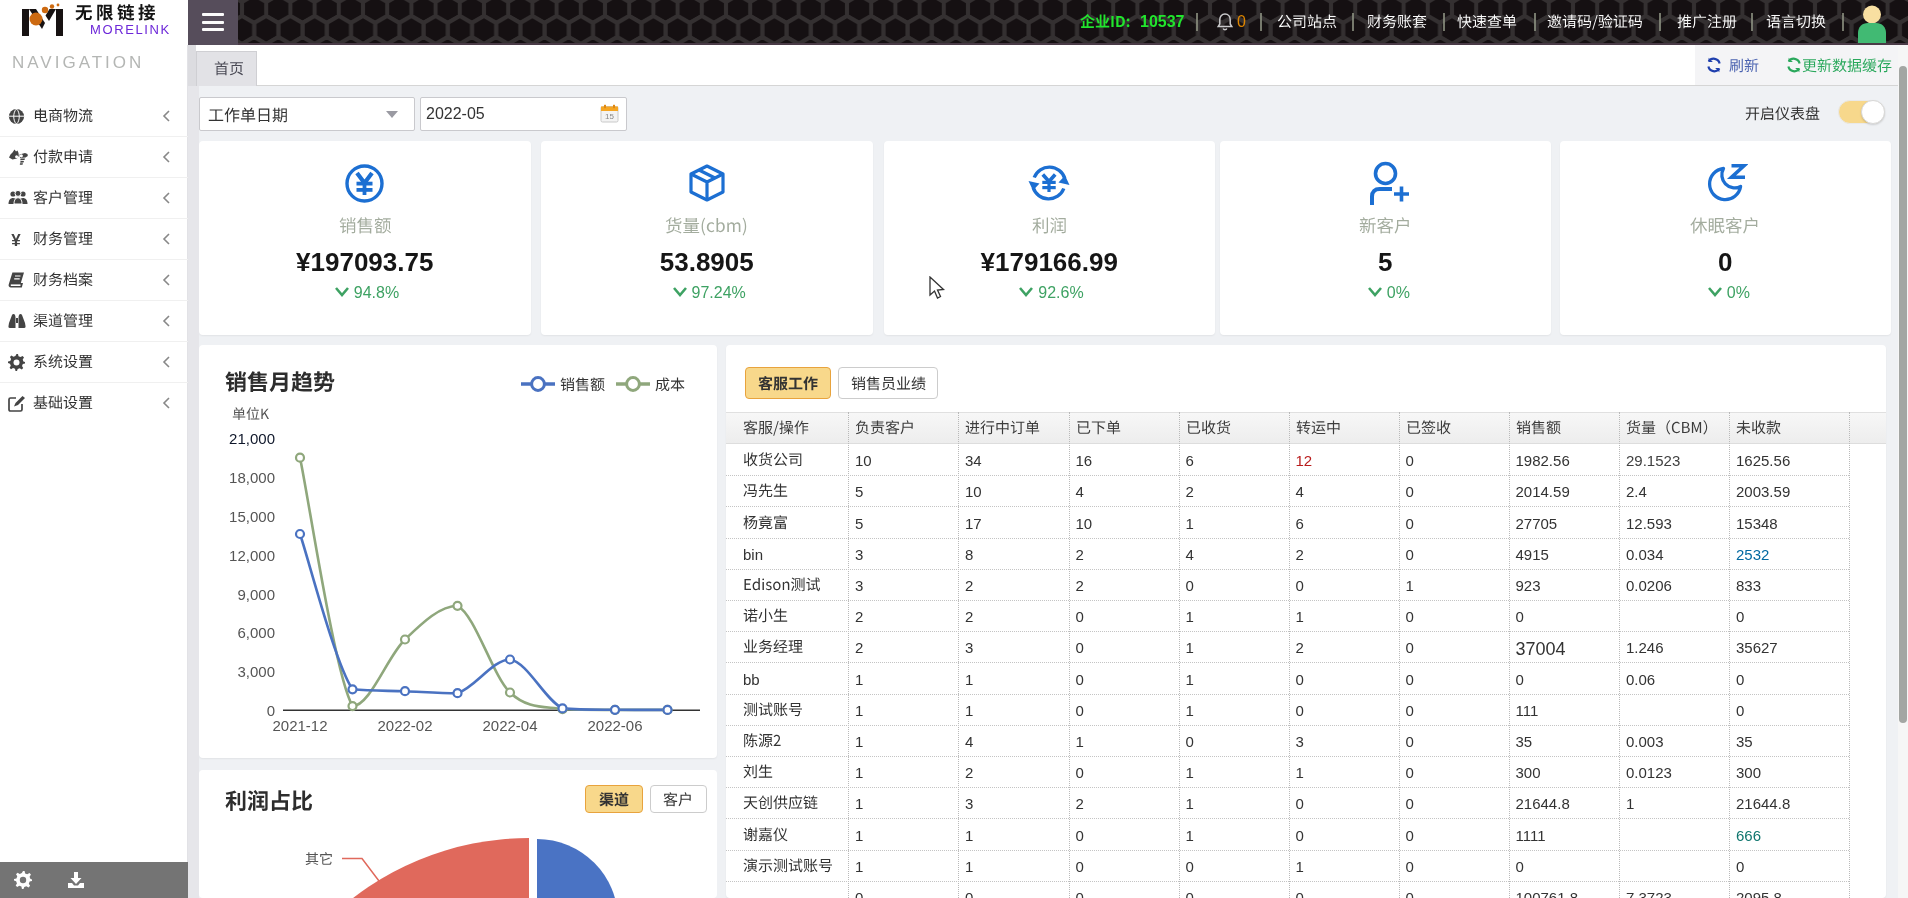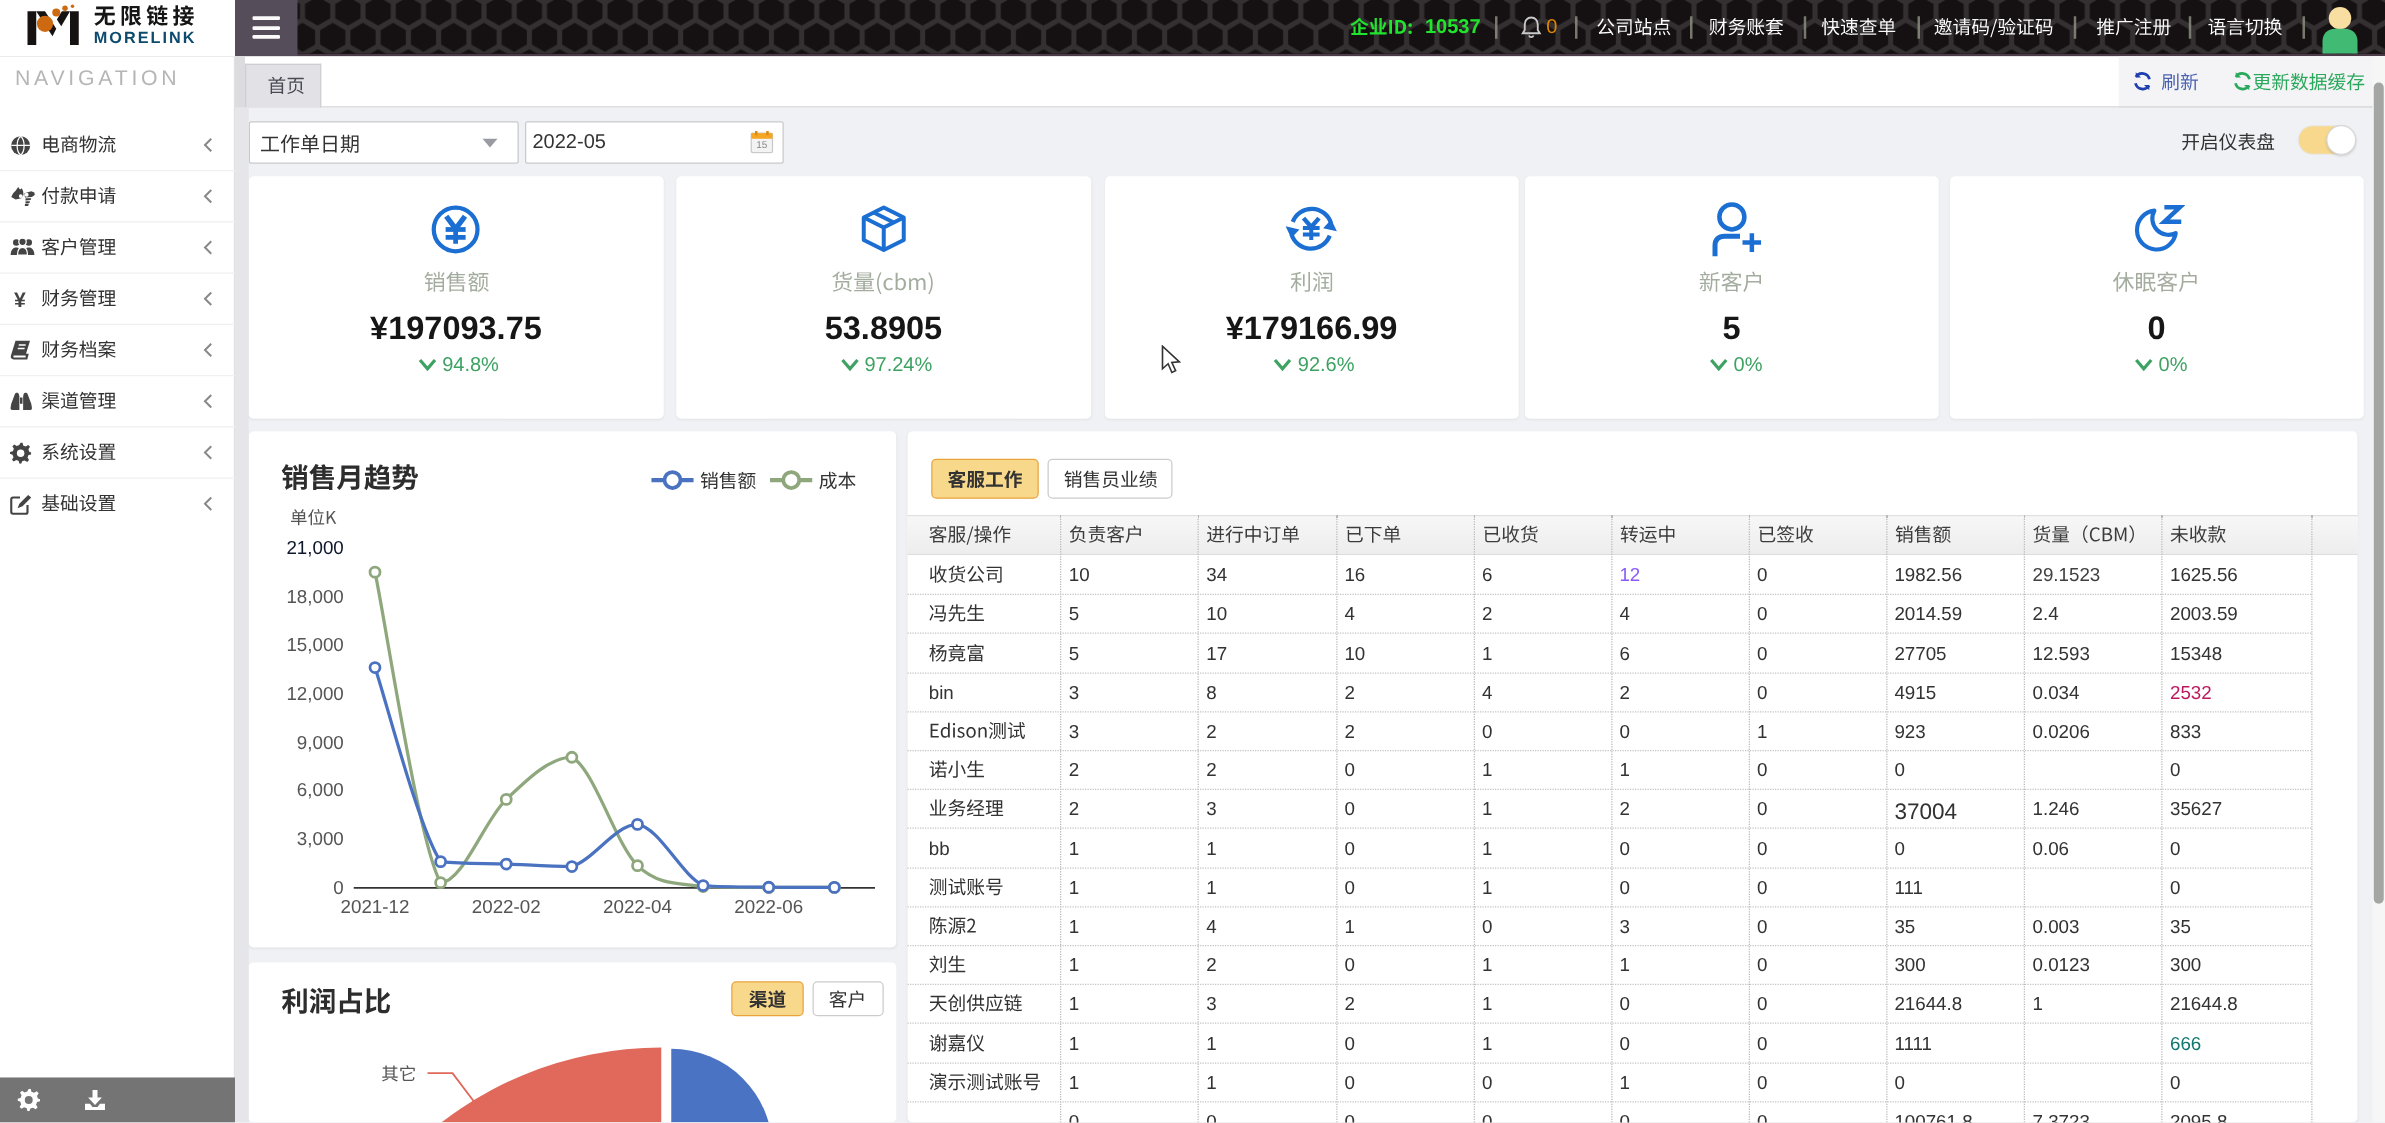--- a/index.html
+++ b/index.html
@@ -33,21 +33,21 @@
 <path d="M9 6 L16 6 L25 20 L22 26 Z" fill="#171212"></path>
 <path d="M36 6 L29.5 6 L25.5 12.5 L29 18 Z" fill="#171212"></path>
 <circle cx="16" cy="16" r="6.5" fill="#cd6a11"></circle>
 <circle cx="25" cy="7" r="3.2" fill="#cd6a11"></circle>
 <circle cx="32" cy="3.5" r="2.2" fill="#cd6a11"></circle>
 <circle cx="38" cy="2" r="1.4" fill="#cd6a11"></circle>
 </svg>
 <svg style="position:absolute;left:75.0px;top:19.0px;overflow:visible" width="1" height="1">
     <path d="M1.9 -13.8V-11.7H7.4C7.3 -10.7 7.3 -9.7 7.1 -8.8H0.8V-6.7H6.8C6 -4 4.4 -1.7 0.5 -0.2C1.1 0.2 1.6 1 1.9 1.5C6.1 -0.2 8 -3 8.8 -6.2V-1.7C8.8 0.5 9.4 1.1 11.6 1.1C12 1.1 13.8 1.1 14.2 1.1C16.1 1.1 16.7 0.3 17 -2.7C16.4 -2.8 15.4 -3.2 15 -3.5C14.9 -1.3 14.8 -0.9 14 -0.9C13.6 -0.9 12.2 -0.9 11.9 -0.9C11.1 -0.9 11 -1 11 -1.7V-6.7H16.8V-8.8H9.3C9.4 -9.7 9.5 -10.7 9.5 -11.7H15.8V-13.8Z M22.3 -14.2V1.5H24.2V-12.3H25.9C25.6 -11.2 25.2 -9.7 24.9 -8.7C25.9 -7.4 26.1 -6.3 26.1 -5.5C26.1 -5 26 -4.6 25.8 -4.4C25.7 -4.3 25.5 -4.3 25.3 -4.3C25.1 -4.3 24.9 -4.3 24.6 -4.3C24.9 -3.8 25 -3 25 -2.5C25.4 -2.5 25.8 -2.5 26.2 -2.5C26.5 -2.6 26.9 -2.7 27.2 -2.9C27.7 -3.3 27.9 -4.1 27.9 -5.2C27.9 -6.3 27.7 -7.5 26.7 -8.9C27.2 -10.2 27.7 -12 28.2 -13.5L26.8 -14.3L26.5 -14.2ZM34.6 -9.3V-7.9H30.7V-9.3ZM34.6 -11H30.7V-12.4H34.6ZM28.8 1.6C29.2 1.3 29.9 1.1 33.3 0.2C33.2 -0.2 33.2 -1.1 33.2 -1.7L30.7 -1.2V-6.1H31.8C32.6 -2.6 34.1 0.1 36.7 1.5C37 0.9 37.6 0.1 38.1 -0.3C36.9 -0.8 36 -1.6 35.2 -2.7C36 -3.2 36.9 -3.8 37.7 -4.4L36.3 -5.9C35.8 -5.4 35 -4.7 34.3 -4.2C34 -4.8 33.8 -5.4 33.6 -6.1H36.7V-14.2H28.7V-1.6C28.7 -0.7 28.2 -0.3 27.9 0C28.2 0.3 28.6 1.2 28.8 1.6Z M48 -13.9C48.4 -12.8 48.9 -11.3 49.1 -10.4L50.9 -11C50.7 -11.9 50.2 -13.4 49.8 -14.5ZM42.8 -6.2V-4.5H44.4V-1.8C44.4 -0.9 43.9 -0.2 43.6 0.1C43.9 0.4 44.4 1.1 44.6 1.5C44.9 1.1 45.3 0.6 48.1 -1.4C47.9 -1.8 47.7 -2.5 47.5 -3L46.3 -2.1V-4.5H48V-6.2H46.3V-8.1H47.6V-9.9H44C44.3 -10.3 44.5 -10.8 44.8 -11.4H48V-13.2H45.5C45.7 -13.6 45.8 -13.9 45.9 -14.4L44.2 -14.8C43.8 -13.3 43.1 -11.8 42.3 -10.8C42.6 -10.3 43.1 -9.3 43.2 -8.9L43.5 -9.2V-8.1H44.4V-6.2ZM51.4 -5.4V-3.6H54.5V-1.2H56.3V-3.6H58.8V-5.4H56.3V-7H58.5V-8.7H56.3V-10.6H54.5V-8.7H53.3C53.6 -9.5 54 -10.3 54.3 -11.2H58.9V-12.9H54.9C55 -13.5 55.2 -14 55.3 -14.6L53.4 -14.9C53.3 -14.3 53.1 -13.6 53 -12.9H51.2V-11.2H52.5C52.3 -10.4 52.1 -9.9 52 -9.6C51.7 -9 51.4 -8.6 51.1 -8.5C51.3 -8 51.6 -7.1 51.7 -6.7C51.9 -6.9 52.5 -7 53.1 -7H54.5V-5.4ZM50.9 -9.1H47.8V-7.2H49V-1.8C48.4 -1.5 47.8 -1 47.2 -0.4L48.5 1.6C49.1 0.7 49.8 -0.4 50.2 -0.4C50.5 -0.4 51 0.1 51.7 0.5C52.6 1 53.7 1.3 55.2 1.3C56.2 1.3 57.8 1.2 58.7 1.2C58.7 0.6 59 -0.4 59.2 -0.9C58 -0.8 56.2 -0.7 55.2 -0.7C53.8 -0.7 52.8 -0.8 51.9 -1.3C51.5 -1.6 51.2 -1.8 50.9 -2Z M65.4 -14.9V-11.6H63.6V-9.6H65.4V-6.5C64.7 -6.3 63.9 -6.1 63.4 -6L63.8 -4L65.4 -4.4V-0.8C65.4 -0.5 65.4 -0.5 65.2 -0.5C64.9 -0.5 64.3 -0.5 63.7 -0.5C64 0.1 64.2 0.9 64.3 1.5C65.4 1.5 66.1 1.4 66.7 1.1C67.2 0.7 67.4 0.2 67.4 -0.8V-5L68.9 -5.5L68.6 -7.4L67.4 -7V-9.6H68.8V-11.6H67.4V-14.9ZM72.6 -11.5H76C75.8 -10.8 75.3 -9.9 74.9 -9.3H72.6L73.6 -9.7C73.4 -10.2 73 -10.9 72.6 -11.5ZM72.8 -14.4C73 -14.1 73.2 -13.7 73.4 -13.3H69.7V-11.5H72.1L70.9 -11.1C71.2 -10.5 71.6 -9.8 71.8 -9.3H69.2V-7.5H72.9C72.7 -7 72.4 -6.5 72.1 -6H68.9V-4.2H71.1C70.6 -3.5 70.2 -2.8 69.8 -2.2C70.8 -1.9 71.9 -1.5 73 -1.1C71.9 -0.6 70.4 -0.4 68.6 -0.2C68.9 0.2 69.3 1 69.4 1.5C71.9 1.2 73.8 0.7 75.1 -0.1C76.4 0.5 77.5 1.1 78.3 1.6L79.6 0C78.8 -0.5 77.8 -1 76.7 -1.5C77.3 -2.2 77.7 -3.1 78 -4.2H80V-6H74.3C74.5 -6.4 74.7 -6.8 74.8 -7.2L73.4 -7.5H79.8V-9.3H76.9C77.3 -9.8 77.6 -10.5 78 -11.1L76.5 -11.5H79.4V-13.3H75.6C75.4 -13.8 75.1 -14.3 74.8 -14.7ZM76 -4.2C75.7 -3.4 75.3 -2.8 74.8 -2.3C74.1 -2.6 73.3 -2.8 72.6 -3.1L73.3 -4.2Z" fill="#151515"></path>
   </svg>
-<div style="position:absolute;left:75px;top:22px;font-size:13px;font-weight:bold;letter-spacing:1.6px;color:#0c4a6e">MORELINK</div>
+<div style="position:absolute;left:90px;top:22px;font-size:13px;font-weight:normal;letter-spacing:1.6px;color:#6d28d9">MORELINK</div>
 <svg style="position:absolute;left:1080.0px;top:27.0px;overflow:visible" width="1" height="1">
     <path d="M2.8 -5.9V-0.7H1.1V0.9H13.9V-0.7H8.5V-3.7H12.6V-5.3H8.5V-8.4H6.6V-0.7H4.5V-5.9ZM7.2 -12.9C5.7 -10.6 3 -8.8 0.3 -7.8C0.7 -7.4 1.2 -6.7 1.5 -6.3C3.7 -7.2 5.8 -8.7 7.5 -10.4C9.6 -8.2 11.5 -7.2 13.6 -6.3C13.8 -6.8 14.3 -7.4 14.8 -7.8C12.6 -8.6 10.5 -9.6 8.5 -11.7L8.9 -12.1Z M16 -9.1C16.6 -7.2 17.4 -4.8 17.8 -3.4L19.6 -4C19.2 -5.4 18.3 -7.8 17.6 -9.6ZM27.5 -9.5C27 -7.8 26.1 -5.7 25.4 -4.2V-12.6H23.5V-1.2H21.5V-12.6H19.7V-1.2H15.8V0.6H29.3V-1.2H25.4V-4L26.7 -3.3C27.5 -4.7 28.5 -6.9 29.1 -8.8Z M31.4 0H33.6V-11.1H31.4Z M36.3 0H39.5C42.8 0 44.9 -1.9 44.9 -5.6C44.9 -9.3 42.8 -11.1 39.4 -11.1H36.3ZM38.5 -1.8V-9.3H39.2C41.3 -9.3 42.6 -8.3 42.6 -5.6C42.6 -2.9 41.3 -1.8 39.2 -1.8Z M48.1 -5.5C48.9 -5.5 49.5 -6.1 49.5 -6.9C49.5 -7.7 48.9 -8.4 48.1 -8.4C47.3 -8.4 46.7 -7.7 46.7 -6.9C46.7 -6.1 47.3 -5.5 48.1 -5.5ZM48.1 0.2C48.9 0.2 49.5 -0.4 49.5 -1.2C49.5 -2.1 48.9 -2.7 48.1 -2.7C47.3 -2.7 46.7 -2.1 46.7 -1.2C46.7 -0.4 47.3 0.2 48.1 0.2Z" fill="#21e52d"></path>
   </svg>
 <div style="position:absolute;left:1140px;top:13px;font-size:16px;font-weight:bold;color:#21e52d">10537</div>
 <svg style="position:absolute;left:1216px;top:12px" width="18" height="20" viewBox="0 0 18 20">
 <path d="M9 2 C5.7 2 3.8 4.6 3.8 7.5 L3.8 12 L2.2 14.6 L15.8 14.6 L14.2 12 L14.2 7.5 C14.2 4.6 12.3 2 9 2 Z" fill="none" stroke="#c9c9cb" stroke-width="1.5"></path>
 <path d="M7.2 16.4 a1.9 1.9 0 0 0 3.6 0" fill="none" stroke="#c9c9cb" stroke-width="1.5"></path>
 </svg>
 <div style="position:absolute;left:1237px;top:13px;font-size:16px;color:#dd8500">0</div>
 <div style="position:absolute;left:1196px;top:13px;width:2px;height:18px;background:#8e9383;opacity:.8"></div>
@@ -329,21 +329,21 @@
 <div style="position:absolute;left:1729.1px;top:412px;width:1px;height:486px;border-left:1px dotted #b9b9b9"></div>
 <div style="position:absolute;left:1848.7px;top:412px;width:1px;height:486px;border-left:1px dotted #b9b9b9"></div>
 <div style="position:absolute;left:726px;top:475.2px;width:1123px;height:1px;border-top:1px dotted #c4c4c4"></div>
 <svg style="position:absolute;left:743.0px;top:465.1px;overflow:visible" width="1" height="1">
     <path d="M8.8 -8.6H12.1C11.8 -6.7 11.3 -5.1 10.5 -3.7C9.8 -5.1 9.2 -6.7 8.7 -8.4ZM8.7 -12.6C8.2 -10 7.4 -7.5 6.1 -6C6.4 -5.8 6.8 -5.3 6.9 -5.1C7.4 -5.6 7.8 -6.3 8.1 -7C8.6 -5.4 9.2 -4 9.9 -2.7C9.1 -1.4 7.9 -0.4 6.4 0.3C6.6 0.5 7 1 7.1 1.2C8.5 0.4 9.7 -0.5 10.6 -1.7C11.4 -0.5 12.4 0.5 13.7 1.1C13.8 0.9 14.2 0.4 14.5 0.2C13.2 -0.4 12.1 -1.4 11.2 -2.7C12.2 -4.3 12.8 -6.2 13.2 -8.6H14.3V-9.7H9.2C9.4 -10.5 9.6 -11.5 9.8 -12.4ZM1.4 -1.5C1.7 -1.7 2.1 -1.9 4.9 -3V1.2H6V-12.4H4.9V-4L2.5 -3.3V-10.9H1.4V-3.6C1.4 -3 1.1 -2.7 0.9 -2.5C1.1 -2.3 1.3 -1.8 1.4 -1.5Z M21.9 -4.6V-3.3C21.9 -2.2 21.4 -0.7 15.9 0.3C16.2 0.5 16.5 0.9 16.6 1.2C22.4 0 23.1 -1.8 23.1 -3.3V-4.6ZM22.9 -1C24.8 -0.4 27.2 0.5 28.5 1.2L29.1 0.3C27.8 -0.4 25.4 -1.3 23.5 -1.8ZM17.9 -6.3V-1.5H19V-5.2H26.2V-1.6H27.3V-6.3ZM22.8 -12.5V-10.3C22.1 -10.1 21.3 -10 20.6 -9.8C20.7 -9.6 20.9 -9.2 20.9 -9L22.8 -9.4V-8.6C22.8 -7.5 23.2 -7.2 24.7 -7.2C25 -7.2 27.1 -7.2 27.5 -7.2C28.7 -7.2 29 -7.6 29.2 -9.3C28.9 -9.3 28.4 -9.5 28.2 -9.7C28.1 -8.3 28 -8.1 27.4 -8.1C26.9 -8.1 25.2 -8.1 24.8 -8.1C24.1 -8.1 24 -8.2 24 -8.6V-9.7C25.8 -10.1 27.6 -10.7 28.8 -11.3L28.1 -12.1C27.1 -11.5 25.6 -11 24 -10.6V-12.5ZM19.9 -12.7C18.9 -11.4 17.2 -10.1 15.6 -9.4C15.8 -9.2 16.2 -8.8 16.4 -8.6C17.1 -8.9 17.7 -9.4 18.4 -9.9V-6.9H19.5V-10.8C20.1 -11.3 20.6 -11.8 21 -12.3Z M34.9 -12.2C34 -9.9 32.5 -7.8 30.8 -6.4C31.1 -6.2 31.6 -5.8 31.8 -5.6C33.5 -7.1 35.1 -9.4 36.1 -11.8ZM40 -12.3 38.9 -11.8C40 -9.6 41.9 -7 43.5 -5.6C43.7 -5.9 44.2 -6.3 44.5 -6.6C42.9 -7.8 41 -10.2 40 -12.3ZM32.4 0.2C33 0 33.8 -0.1 41.7 -0.6C42.1 0 42.5 0.6 42.7 1.1L43.8 0.5C43.1 -0.9 41.5 -3 40.2 -4.6L39.2 -4.1C39.8 -3.4 40.4 -2.5 41 -1.6L34 -1.2C35.5 -3 37 -5.2 38.2 -7.5L37 -8C35.8 -5.5 33.9 -2.9 33.3 -2.2C32.8 -1.5 32.4 -1.1 32 -1C32.1 -0.6 32.4 0 32.4 0.2Z M46.4 -9V-8H55.5V-9ZM46.3 -11.6V-10.6H57.2V-0.5C57.2 -0.2 57.1 -0.1 56.8 -0.1C56.5 -0.1 55.5 -0.1 54.4 -0.1C54.6 0.2 54.8 0.8 54.8 1.1C56.2 1.1 57.1 1.1 57.6 0.9C58.2 0.7 58.3 0.3 58.3 -0.5V-11.6ZM48.5 -5.4H53.3V-2.5H48.5ZM47.4 -6.4V-0.4H48.5V-1.6H54.4V-6.4Z" fill="#333"></path>
   </svg>
 <div style="position:absolute;left:855px;top:452.1px;font-size:15px;color:#333">10</div>
 <div style="position:absolute;left:965px;top:452.1px;font-size:15px;color:#333">34</div>
 <div style="position:absolute;left:1075.5px;top:452.1px;font-size:15px;color:#333">16</div>
 <div style="position:absolute;left:1185.5px;top:452.1px;font-size:15px;color:#333">6</div>
-<div style="position:absolute;left:1295.5px;top:452.1px;font-size:15px;color:#8b5cf6">12</div>
+<div style="position:absolute;left:1295.5px;top:452.1px;font-size:15px;color:#b91c1c">12</div>
 <div style="position:absolute;left:1405.5px;top:452.1px;font-size:15px;color:#333">0</div>
 <div style="position:absolute;left:1515.5px;top:452.1px;font-size:15px;color:#333">1982.56</div>
 <div style="position:absolute;left:1626px;top:452.1px;font-size:15px;color:#404040">29.1523</div>
 <div style="position:absolute;left:1736px;top:452.1px;font-size:15px;color:#333">1625.56</div>
 <div style="position:absolute;left:726px;top:506.4px;width:1123px;height:1px;border-top:1px dotted #c4c4c4"></div>
 <svg style="position:absolute;left:743.0px;top:496.3px;overflow:visible" width="1" height="1">
     <path d="M4.3 -3.2V-2.1H11.5V-3.2ZM0.7 -11.5C1.6 -10.4 2.5 -8.8 2.9 -7.8L4 -8.3C3.6 -9.3 2.6 -10.8 1.7 -12ZM0.5 -0.1 1.6 0.4C2.4 -1 3.2 -3 3.8 -4.8L2.8 -5.3C2.2 -3.5 1.2 -1.3 0.5 -0.1ZM5.9 -9.6C5.8 -8.1 5.6 -6.2 5.4 -5H5.8L12.7 -5C12.4 -1.8 12 -0.4 11.6 0C11.4 0.1 11.2 0.1 10.9 0.1C10.5 0.1 9.5 0.1 8.4 0C8.6 0.3 8.8 0.8 8.8 1.1C9.8 1.1 10.8 1.1 11.3 1.1C11.8 1.1 12.2 1 12.5 0.6C13.1 0.1 13.4 -1.5 13.8 -5.5C13.8 -5.7 13.8 -6 13.8 -6H12C12.2 -7.9 12.4 -10.1 12.6 -11.7L11.7 -11.8L11.5 -11.7H4.7V-10.6H11.3C11.2 -9.3 11 -7.5 10.8 -6H6.7C6.8 -7.1 6.9 -8.4 7 -9.5Z M21.9 -12.6V-10.3H19.3C19.5 -10.9 19.7 -11.5 19.8 -12L18.7 -12.3C18.3 -10.7 17.6 -8.7 16.5 -7.4C16.8 -7.3 17.2 -7 17.5 -6.9C18 -7.5 18.5 -8.3 18.8 -9.2H21.9V-6.1H15.9V-5.1H19.8C19.6 -2.6 18.9 -0.7 15.7 0.3C16 0.6 16.3 1 16.4 1.3C19.8 0.1 20.7 -2.1 21 -5.1H23.9V-0.6C23.9 0.6 24.2 1 25.5 1C25.8 1 27.4 1 27.7 1C28.9 1 29.2 0.4 29.3 -1.9C29 -2 28.5 -2.2 28.3 -2.4C28.2 -0.4 28.1 -0.1 27.6 -0.1C27.2 -0.1 25.9 -0.1 25.7 -0.1C25.1 -0.1 25 -0.2 25 -0.6V-5.1H29.1V-6.1H23.1V-9.2H28V-10.3H23.1V-12.6Z M33.6 -12.4C33 -10.2 32 -8.1 30.8 -6.8C31.1 -6.6 31.6 -6.3 31.8 -6.1C32.4 -6.8 32.9 -7.6 33.4 -8.6H36.9V-5.3H32.5V-4.2H36.9V-0.4H30.8V0.7H44.2V-0.4H38.1V-4.2H43V-5.3H38.1V-8.6H43.5V-9.7H38.1V-12.6H36.9V-9.7H33.9C34.2 -10.5 34.5 -11.3 34.7 -12.1Z" fill="#333"></path>
   </svg>
 <div style="position:absolute;left:855px;top:483.3px;font-size:15px;color:#333">5</div>
 <div style="position:absolute;left:965px;top:483.3px;font-size:15px;color:#333">10</div>
@@ -370,21 +370,21 @@
 <div style="position:absolute;left:726px;top:568.8px;width:1123px;height:1px;border-top:1px dotted #c4c4c4"></div>
 <div style="position:absolute;left:743px;top:545.7px;font-size:15px;color:#333">bin</div>
 <div style="position:absolute;left:855px;top:545.7px;font-size:15px;color:#333">3</div>
 <div style="position:absolute;left:965px;top:545.7px;font-size:15px;color:#333">8</div>
 <div style="position:absolute;left:1075.5px;top:545.7px;font-size:15px;color:#333">2</div>
 <div style="position:absolute;left:1185.5px;top:545.7px;font-size:15px;color:#333">4</div>
 <div style="position:absolute;left:1295.5px;top:545.7px;font-size:15px;color:#333">2</div>
 <div style="position:absolute;left:1405.5px;top:545.7px;font-size:15px;color:#333">0</div>
 <div style="position:absolute;left:1515.5px;top:545.7px;font-size:15px;color:#333">4915</div>
 <div style="position:absolute;left:1626px;top:545.7px;font-size:15px;color:#333">0.034</div>
-<div style="position:absolute;left:1736px;top:545.7px;font-size:15px;color:#be185d">2532</div>
+<div style="position:absolute;left:1736px;top:545.7px;font-size:15px;color:#0369a1">2532</div>
 <div style="position:absolute;left:726px;top:600px;width:1123px;height:1px;border-top:1px dotted #c4c4c4"></div>
 <svg style="position:absolute;left:743.0px;top:589.9px;overflow:visible" width="1" height="1">
     <path d="M1.5 0H8V-1.2H2.9V-5.2H7.1V-6.4H2.9V-9.8H7.8V-11H1.5Z M13 0.2C14 0.2 14.8 -0.3 15.5 -1H15.5L15.6 0H16.8V-11.9H15.4V-8.8L15.4 -7.4C14.7 -8 14.1 -8.4 13.2 -8.4C11.3 -8.4 9.6 -6.7 9.6 -4.1C9.6 -1.3 10.9 0.2 13 0.2ZM13.3 -1C11.9 -1 11 -2.1 11 -4.1C11 -5.9 12.1 -7.2 13.4 -7.2C14.1 -7.2 14.7 -7 15.4 -6.3V-2.1C14.7 -1.3 14 -1 13.3 -1Z M19.5 0H20.9V-8.1H19.5ZM20.2 -9.8C20.7 -9.8 21.1 -10.2 21.1 -10.7C21.1 -11.3 20.7 -11.6 20.2 -11.6C19.7 -11.6 19.3 -11.3 19.3 -10.7C19.3 -10.2 19.7 -9.8 20.2 -9.8Z M25.8 0.2C27.7 0.2 28.7 -0.9 28.7 -2.2C28.7 -3.8 27.4 -4.2 26.2 -4.7C25.3 -5 24.5 -5.3 24.5 -6.1C24.5 -6.8 25 -7.3 26 -7.3C26.7 -7.3 27.3 -7 27.9 -6.6L28.5 -7.4C27.9 -7.9 27 -8.4 26 -8.4C24.2 -8.4 23.2 -7.3 23.2 -6C23.2 -4.6 24.4 -4.1 25.6 -3.7C26.5 -3.4 27.4 -3 27.4 -2.1C27.4 -1.4 26.9 -0.9 25.8 -0.9C24.8 -0.9 24.1 -1.3 23.4 -1.8L22.7 -0.9C23.5 -0.3 24.6 0.2 25.8 0.2Z M33.8 0.2C35.8 0.2 37.6 -1.4 37.6 -4.1C37.6 -6.8 35.8 -8.4 33.8 -8.4C31.8 -8.4 30.1 -6.8 30.1 -4.1C30.1 -1.4 31.8 0.2 33.8 0.2ZM33.8 -0.9C32.4 -0.9 31.5 -2.2 31.5 -4.1C31.5 -5.9 32.4 -7.2 33.8 -7.2C35.2 -7.2 36.2 -5.9 36.2 -4.1C36.2 -2.2 35.2 -0.9 33.8 -0.9Z M39.8 0H41.1V-5.9C41.9 -6.7 42.5 -7.2 43.3 -7.2C44.4 -7.2 44.9 -6.5 44.9 -5V0H46.3V-5.2C46.3 -7.2 45.5 -8.4 43.8 -8.4C42.7 -8.4 41.8 -7.7 41 -7H41L40.9 -8.1H39.8Z M54.8 -1.4C55.6 -0.6 56.5 0.4 56.9 1.1L57.6 0.6C57.2 -0.1 56.3 -1.1 55.5 -1.8ZM52.2 -11.7V-2.3H53.1V-10.9H56.3V-2.4H57.3V-11.7ZM60.5 -12.4V-0.1C60.5 0.1 60.4 0.2 60.2 0.2C60 0.2 59.3 0.2 58.5 0.2C58.6 0.5 58.8 0.9 58.8 1.1C59.9 1.2 60.5 1.1 60.9 1C61.3 0.8 61.5 0.5 61.5 -0.1V-12.4ZM58.5 -11.2V-2.3H59.4V-11.2ZM54.2 -9.8V-4.5C54.2 -2.7 53.9 -0.8 51.4 0.5C51.6 0.6 51.9 1 52 1.2C54.7 -0.2 55.1 -2.5 55.1 -4.5V-9.8ZM48.7 -11.6C49.6 -11.2 50.7 -10.5 51.2 -10L51.9 -10.9C51.3 -11.3 50.2 -12 49.4 -12.4ZM48.1 -7.6C48.9 -7.1 50 -6.5 50.5 -6L51.2 -6.9C50.7 -7.3 49.5 -8 48.7 -8.4ZM48.4 0.4 49.4 1C50 -0.4 50.8 -2.2 51.3 -3.8L50.4 -4.4C49.8 -2.7 49 -0.8 48.4 0.4Z M64.3 -11.6C65.1 -11 66 -10 66.5 -9.4L67.3 -10.2C66.8 -10.8 65.8 -11.7 65.1 -12.3ZM74.2 -11.9C74.8 -11.3 75.5 -10.4 75.8 -9.8L76.6 -10.3C76.3 -10.9 75.6 -11.8 75 -12.4ZM63.3 -7.9V-6.8H65.4V-1.4C65.4 -0.8 64.9 -0.3 64.6 -0.2C64.8 0.1 65.1 0.5 65.2 0.8C65.4 0.5 65.8 0.3 68.4 -1.5C68.3 -1.7 68.2 -2.1 68.1 -2.4L66.4 -1.3V-7.9ZM72.6 -12.5 72.7 -9.5H67.7V-8.4H72.7C73 -2.7 73.7 1.1 75.6 1.2C76.1 1.2 76.7 0.5 77 -2C76.8 -2.1 76.3 -2.4 76.1 -2.6C76 -1.2 75.9 -0.3 75.6 -0.3C74.7 -0.4 74.1 -3.8 73.8 -8.4H76.9V-9.5H73.8C73.8 -10.5 73.7 -11.5 73.7 -12.5ZM67.9 -0.9 68.2 0.1C69.5 -0.2 71.1 -0.7 72.7 -1.2L72.6 -2.2L70.8 -1.7V-5.2H72.2V-6.2H68.2V-5.2H69.8V-1.4Z" fill="#333"></path>
   </svg>
 <div style="position:absolute;left:855px;top:576.9px;font-size:15px;color:#333">3</div>
 <div style="position:absolute;left:965px;top:576.9px;font-size:15px;color:#333">2</div>
 <div style="position:absolute;left:1075.5px;top:576.9px;font-size:15px;color:#333">2</div>
 <div style="position:absolute;left:1185.5px;top:576.9px;font-size:15px;color:#333">0</div>
 <div style="position:absolute;left:1295.5px;top:576.9px;font-size:15px;color:#333">0</div>
 <div style="position:absolute;left:1405.5px;top:576.9px;font-size:15px;color:#333">1</div>

